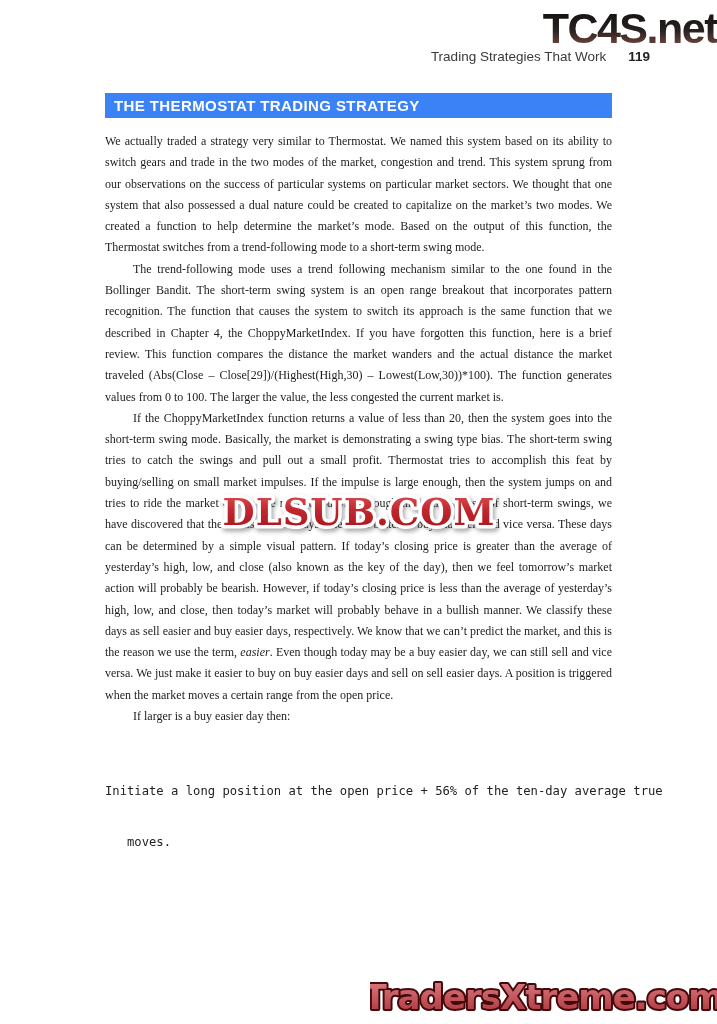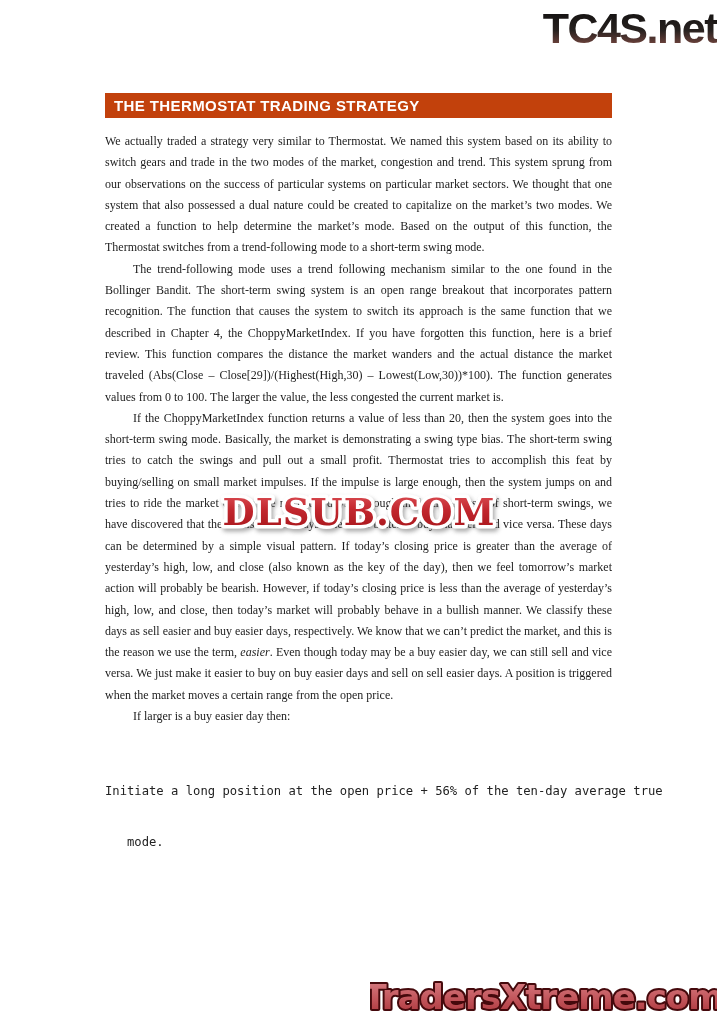--- a/index.html
+++ b/index.html
@@ -20,21 +20,21 @@
     position:absolute; top:49px; right:67px;
     font-family:"Liberation Sans", sans-serif;
     font-size:13.5px; color:#3a3a3a; white-space:nowrap;
   }
   .running-head .pagenum { font-weight:bold; margin-left:22px; color:#222; }
 
   
   .content { position:absolute; left:105px; top:93px; width:507px; }
 
   .section-bar {
-    background:#c2410c; color:#ffffff;
+    background:#3b82f6; color:#ffffff;
     font-family:"Liberation Sans", sans-serif;
     font-weight:bold; font-size:15px; letter-spacing:.4px;
     height:25px; line-height:25px; padding-left:9px;
     margin-bottom:13px;
   }
 
   .body-text p {
     margin:0; text-align:justify;
     font-size:12px; line-height:21.3px; color:#1c1c1c;
   }
@@ -70,37 +70,40 @@
     <defs>
       <linearGradient id="tcgrad" x1="0" y1="0" x2="0" y2="1">
         <stop offset="0%" stop-color="#0d0d0d"></stop>
         <stop offset="55%" stop-color="#27211f"></stop>
         <stop offset="100%" stop-color="#94554c"></stop>
       </linearGradient>
     </defs>
     <text x="198" y="43" text-anchor="end" font-family="Liberation Sans, sans-serif" font-weight="bold" font-size="43" letter-spacing="-1.5" fill="url(#tcgrad)">TC4S.net</text>
   </svg>
 
+  <div class="running-head">
+    <span>Trading Strategies That Work</span><span class="pagenum">119</span>
+  </div>
 
   <div class="content">
 
     <div class="section-bar">
       <span>THE THERMOSTAT TRADING STRATEGY</span>
     </div>
 
     <div class="body-text">
       <p>We actually traded a strategy very similar to Thermostat. We named this system based on its ability to switch gears and trade in the two modes of the market, congestion and trend. This system sprung from our observations on the success of particular systems on particular market sectors. We thought that one system that also possessed a dual nature could be created to capitalize on the market’s two modes. We created a function to help determine the market’s mode. Based on the output of this function, the Thermostat switches from a trend-following mode to a short-term swing mode.</p>
       <p class="indent">The trend-following mode uses a trend following mechanism similar to the one found in the Bollinger Bandit. The short-term swing system is an open range breakout that incorporates pattern recognition. The function that causes the system to switch its approach is the same function that we described in Chapter 4, the ChoppyMarketIndex. If you have forgotten this function, here is a brief review. This function compares the distance the market wanders and the actual distance the market traveled (Abs(Close – Close[29])/(Highest(High,30) – Lowest(Low,30))*100). The function generates values from 0 to 100. The larger the value, the less congested the current market is.</p>
       <p class="indent"><span>If the ChoppyMarketIndex function returns a value of less than 20, then the system goes into the short-term swing mode. Basically, the market is demonstrating a swing type bias. The short-term swing tries to catch the swings and pull out a small profit. Thermostat tries to accomplish this feat by buying/selling on small market impulses. If the impulse is large enough, then the system jumps on and tries to ride the market out for the next few days. Through in-depth analysis of short-term swings, we have discovered that there exist certain days when it is better to buy than sell and vice versa. These days can be determined by a simple visual pattern. If today’s closing price is greater than the average of yesterday’s high, low, and close (also known as the key of the day), then we feel tomorrow’s market action will probably be bearish. However, if today’s closing price is less than the average of yesterday’s high, low, and close, then today’s market will probably behave in a bullish manner. We classify these days as sell easier and buy easier days, respectively. We know that we can’t predict the market, and this is the reason we use the term, </span><i>easier</i><span>. Even though today may be a buy easier day, we can still sell and vice versa. We just make it easier to buy on buy easier days and sell on sell easier days. A position is triggered when the market moves a certain range from the open price.</span></p>
       <p class="indent">If larger is a buy easier day then:</p>
     </div>
 
     <div class="code-block">
       <div>Initiate a long position at the open price + 56% of the ten-day average true</div>
-      <div>   mode.</div>
+      <div>   moves.</div>
       
       
     </div>
   </div>
 
   <svg class="dlsub-svg" viewBox="0 0 298 52">
     <defs>
       <linearGradient id="dlgrad" x1="0" y1="0" x2="0" y2="1">
         <stop offset="0%" stop-color="#e0565c"></stop>
         <stop offset="45%" stop-color="#c2272e"></stop>

